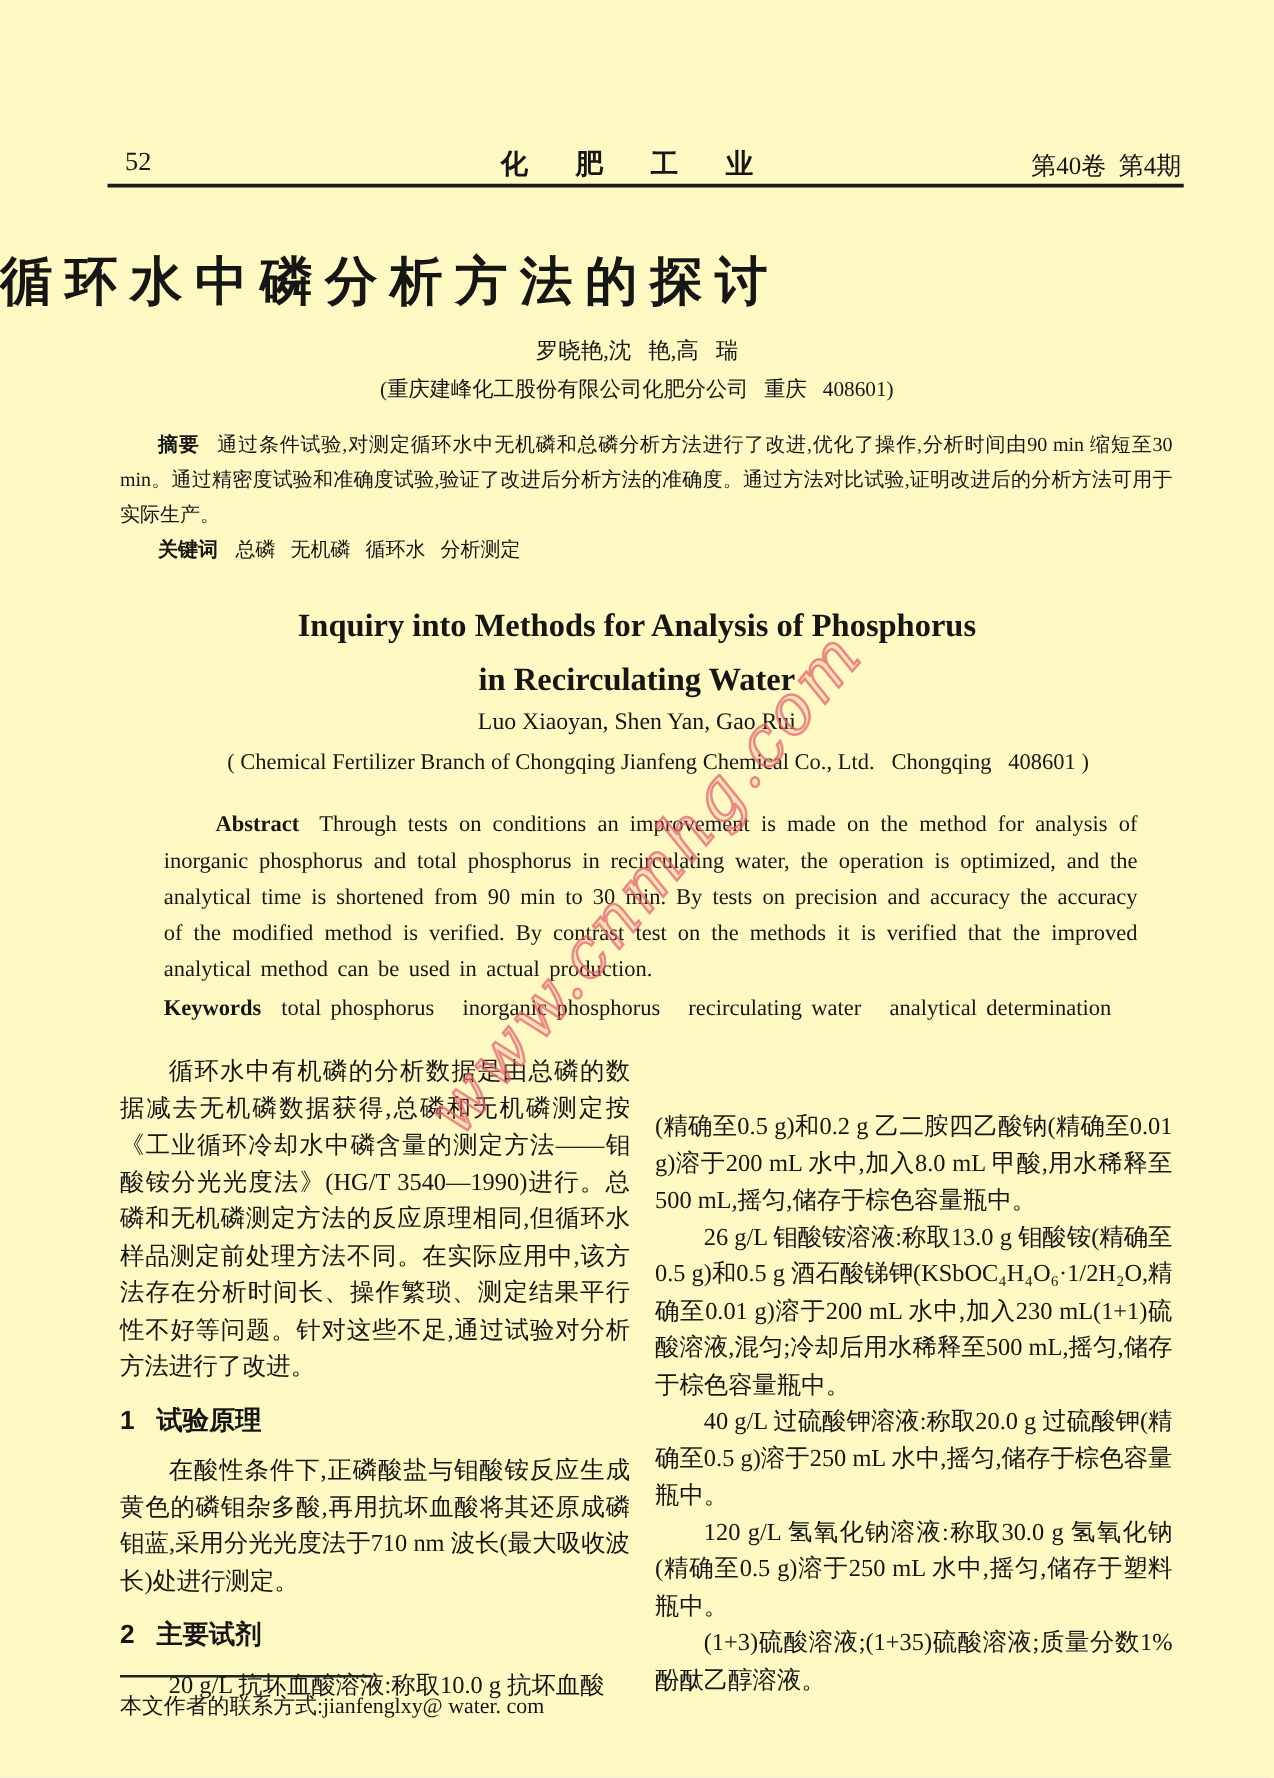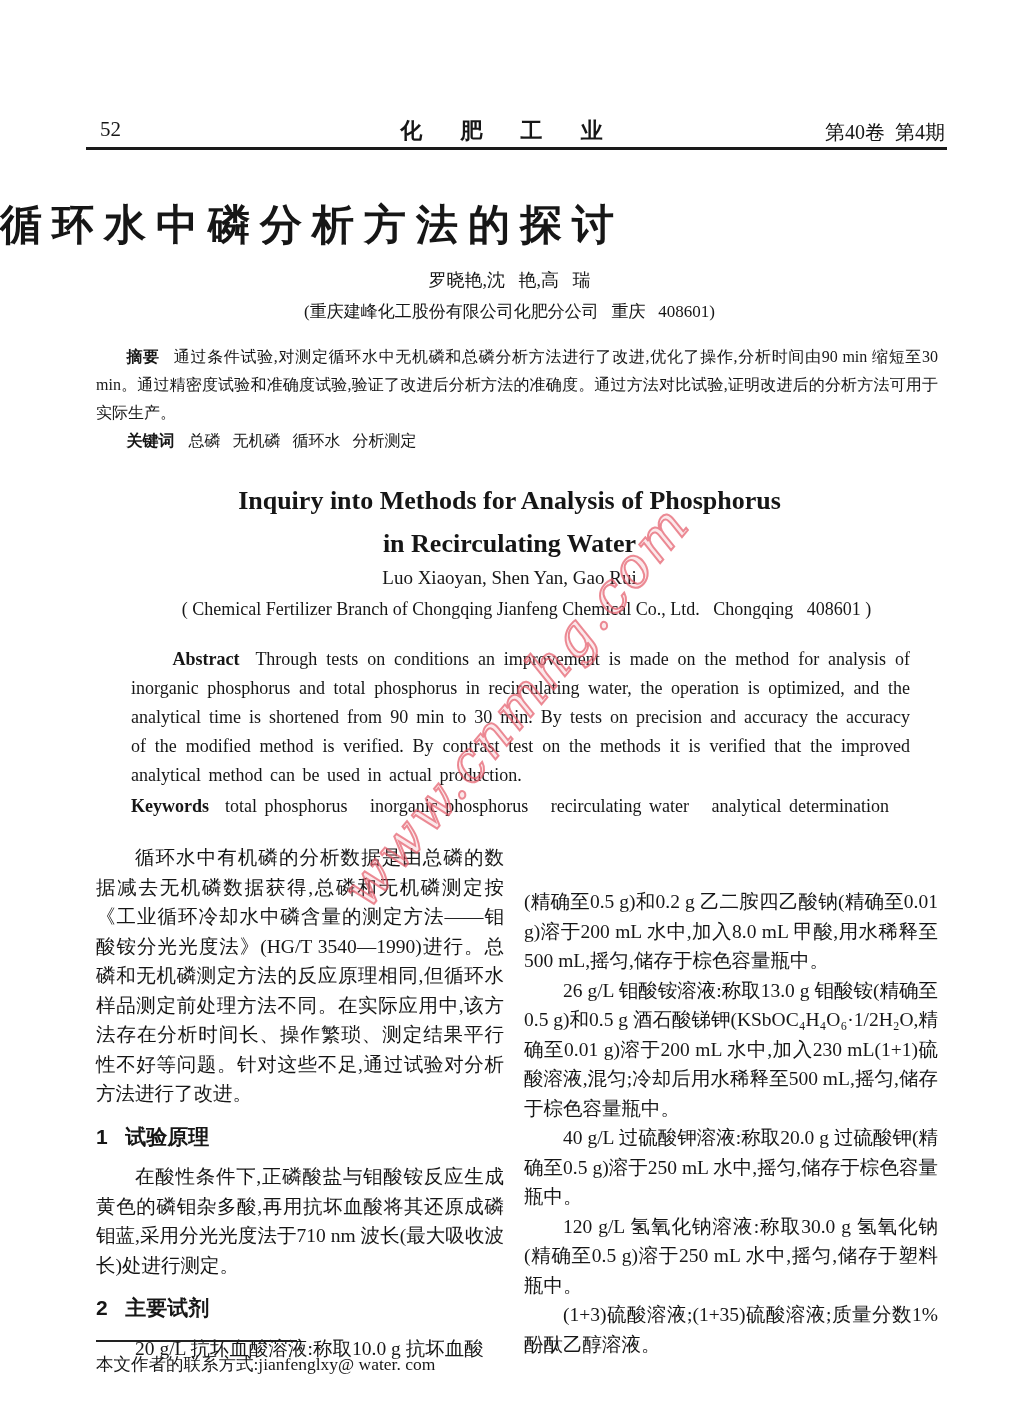--- a/index.html
+++ b/index.html
@@ -1,19 +1,19 @@
 <!DOCTYPE html>
 <html><head>
 <meta charset="utf-8">
 <style>
   * { margin:0; padding:0; box-sizing:border-box; }
   html, body { background:#e9e9e9; }
   .page {
     position:relative; width:1019px; height:1422px; margin:0 auto;
-    background:#ffffff; color:#161616; overflow:hidden;
+    background:#fef9c3; color:#161616; overflow:hidden;
     font-family:"Liberation Serif","DejaVu Serif",serif;
   }
   .pre { white-space:pre-wrap; }
 
   
   .hdr-pagenum { position:absolute; left:100px; top:117px; font-size:21px; }
   .hdr-journal { position:absolute; left:0; right:0; top:116px; text-align:center;
                  font-size:22px; letter-spacing:16px; font-weight:bold;
                  font-family:"Liberation Sans","DejaVu Sans",sans-serif; }
   .hdr-issue   { position:absolute; right:74px; top:119px; font-size:20px; white-space:pre-wrap; }

